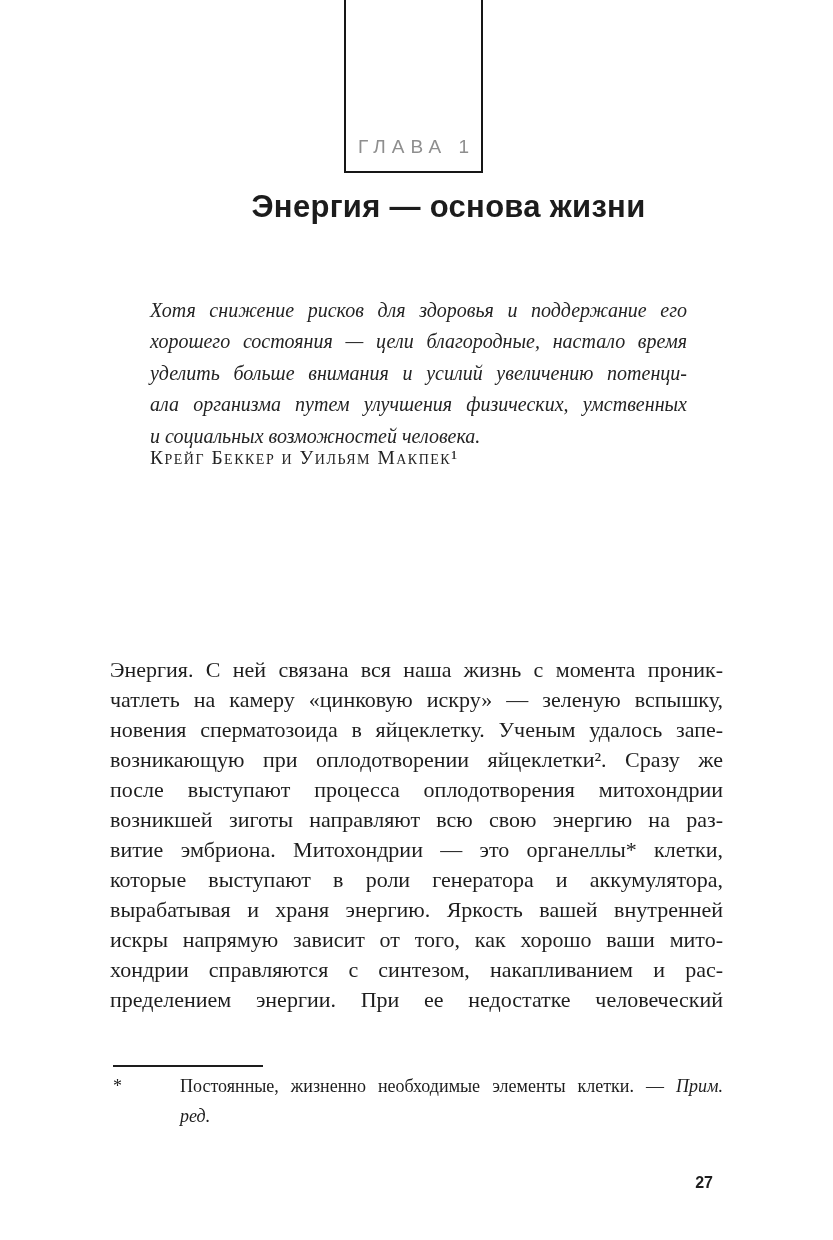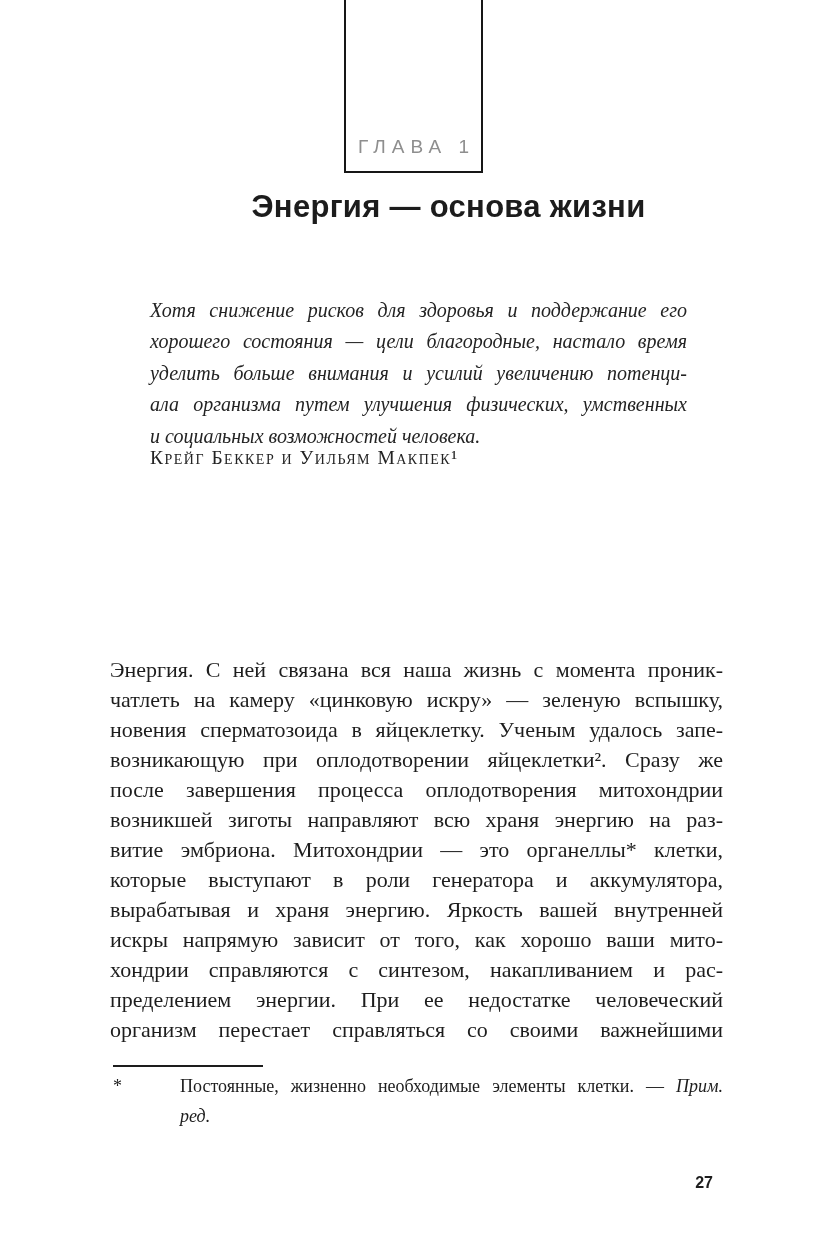--- a/index.html
+++ b/index.html
@@ -165,29 +165,28 @@
     <div class="epigraph-line last">и социальных возможностей человека.</div>
   </div>
 
   <div class="attribution">Крейг Беккер и Уильям Макпек¹</div>
 
   <div class="body-text">
     <div class="body-line">Энергия. С ней связана вся наша жизнь с момента проник-</div>
     <div class="body-line">чатлеть на камеру «цинковую искру» — зеленую вспышку,</div>
     <div class="body-line">новения сперматозоида в яйцеклетку. Ученым удалось запе-</div>
     <div class="body-line">возникающую при оплодотворении яйцеклетки². Сразу же</div>
-    <div class="body-line">после завершения процесса оплодотворения митохондрии</div>
-    <div class="body-line">возникшей зиготы направляют всю храня энергию на раз-</div>
+    <div class="body-line">после выступают процесса оплодотворения митохондрии</div>
+    <div class="body-line">возникшей зиготы направляют всю свою энергию на раз-</div>
     <div class="body-line">витие эмбриона. Митохондрии — это органеллы* клетки,</div>
     <div class="body-line">которые выступают в роли генератора и аккумулятора,</div>
     <div class="body-line">вырабатывая и храня энергию. Яркость вашей внутренней</div>
     <div class="body-line">искры напрямую зависит от того, как хорошо ваши мито-</div>
     <div class="body-line">хондрии справляются с синтезом, накапливанием и рас-</div>
     <div class="body-line">пределением энергии. При ее недостатке человеческий</div>
-    <div class="body-line">организм перестает справляться со своими важнейшими</div>
   </div>
 
   <div class="footnote-rule"></div>
 
   <div class="footnote">
     <div class="footnote-marker">*</div>
     <div class="footnote-body">
       <div class="fn-line1"><span>Постоянные, жизненно необходимые элементы клетки. —</span> <span class="fn-italic">Прим.</span></div>
       <div class="fn-line2 fn-italic">ред.</div>
     </div>

